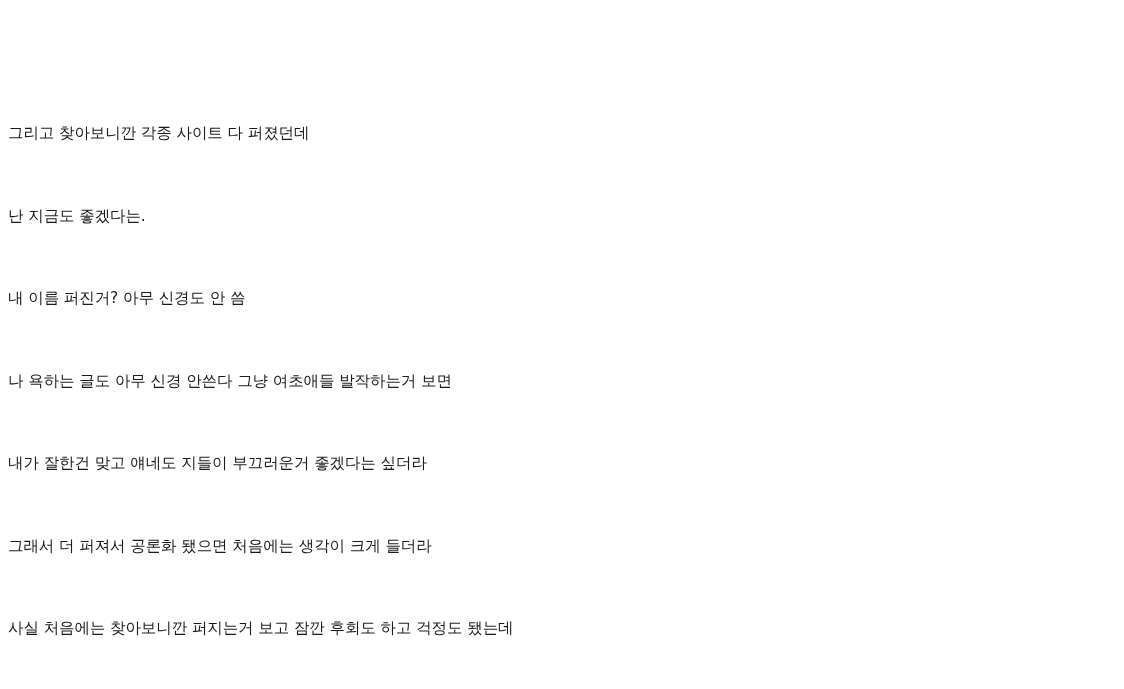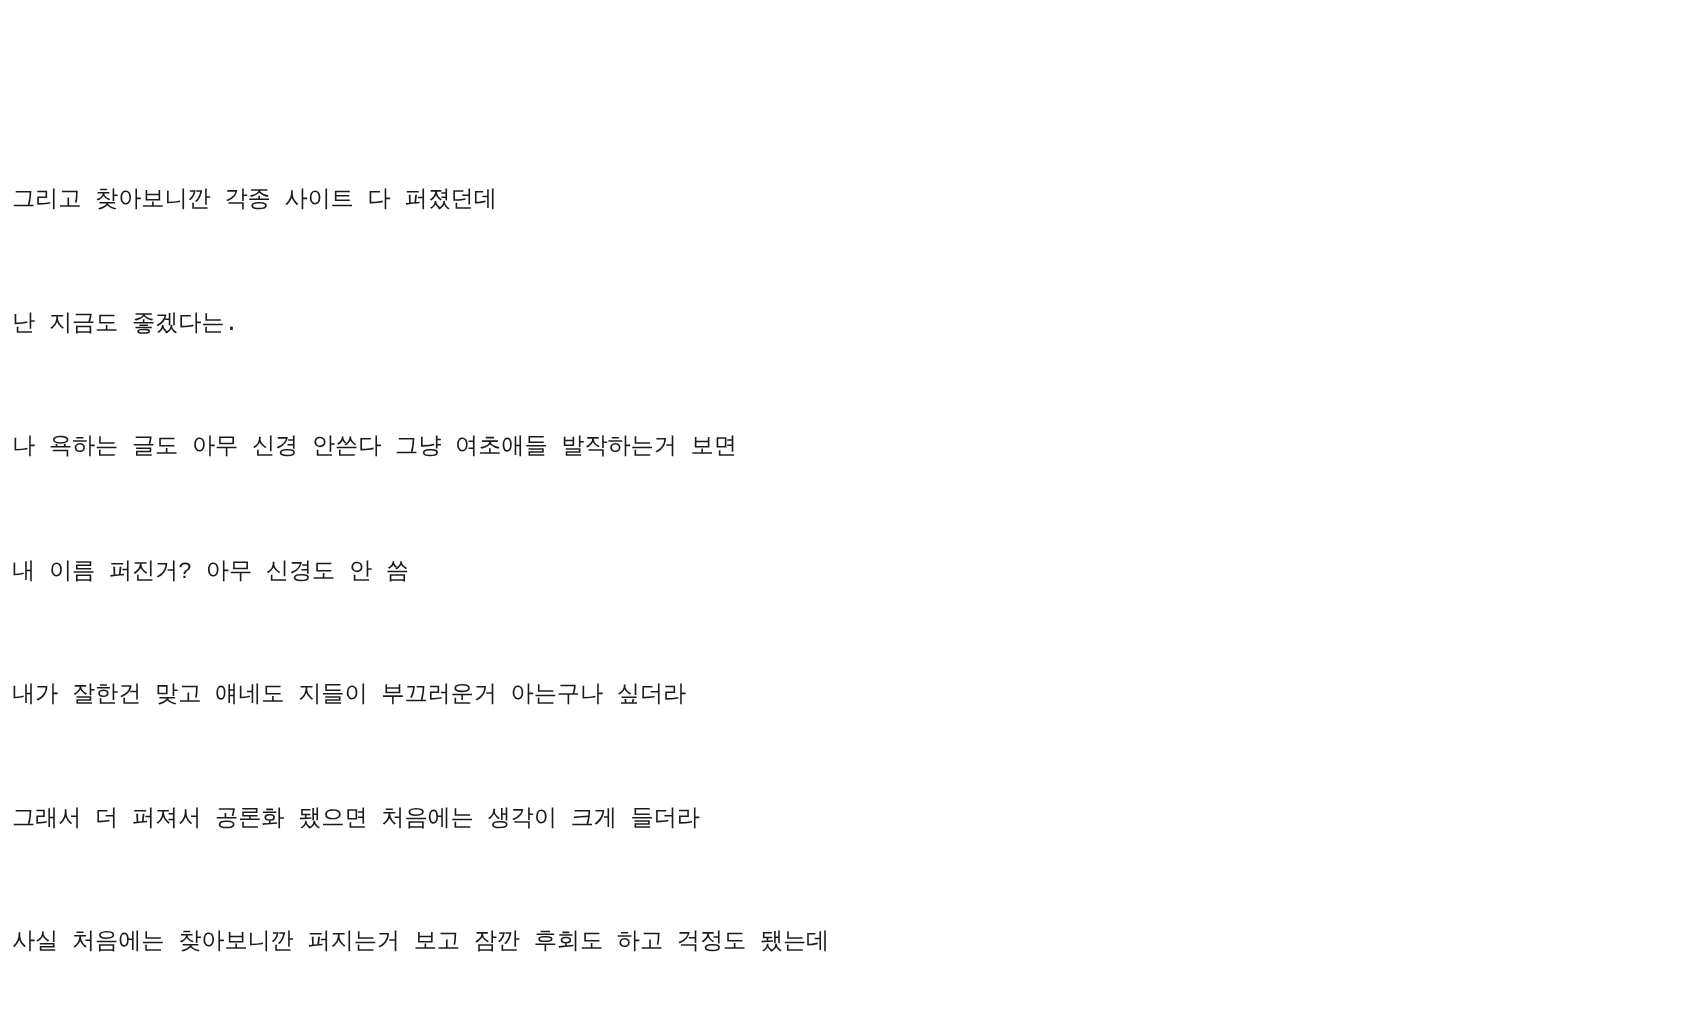--- a/index.html
+++ b/index.html
@@ -20,33 +20,32 @@
     line-height: 27.5px;
     letter-spacing: -0.1px;
     white-space: pre-wrap;
   }
   .para {
     margin: 0;
   }
   .line {
     display: block;
     min-height: 27.5px;
-    font-family: Liberation Mono, monospace;
   }
 </style>
 </head>
 <body>
 
 <div class="post-body">
   <div class="para">
     <span class="line">그리고 찾아보니깐 각종 사이트 다 퍼졌던데</span>
     <span class="line">난 지금도 좋겠다는.</span>
+    <span class="line">내 이름 퍼진거? 아무 신경도 안 씀</span>
     <span class="line">나 욕하는 글도 아무 신경 안쓴다 그냥 여초애들 발작하는거 보면</span>
-    <span class="line">내 이름 퍼진거? 아무 신경도 안 씀</span>
-    <span class="line">내가 잘한건 맞고 얘네도 지들이 부끄러운거 아는구나 싶더라</span>
+    <span class="line">내가 잘한건 맞고 얘네도 지들이 부끄러운거 좋겠다는 싶더라</span>
     <span class="line">그래서 더 퍼져서 공론화 됐으면 처음에는 생각이 크게 들더라</span>
     <span class="line">사실 처음에는 찾아보니깐 퍼지는거 보고 잠깐 후회도 하고 걱정도 됐는데</span>
     
     
   </div>
   
   
   
   
   

